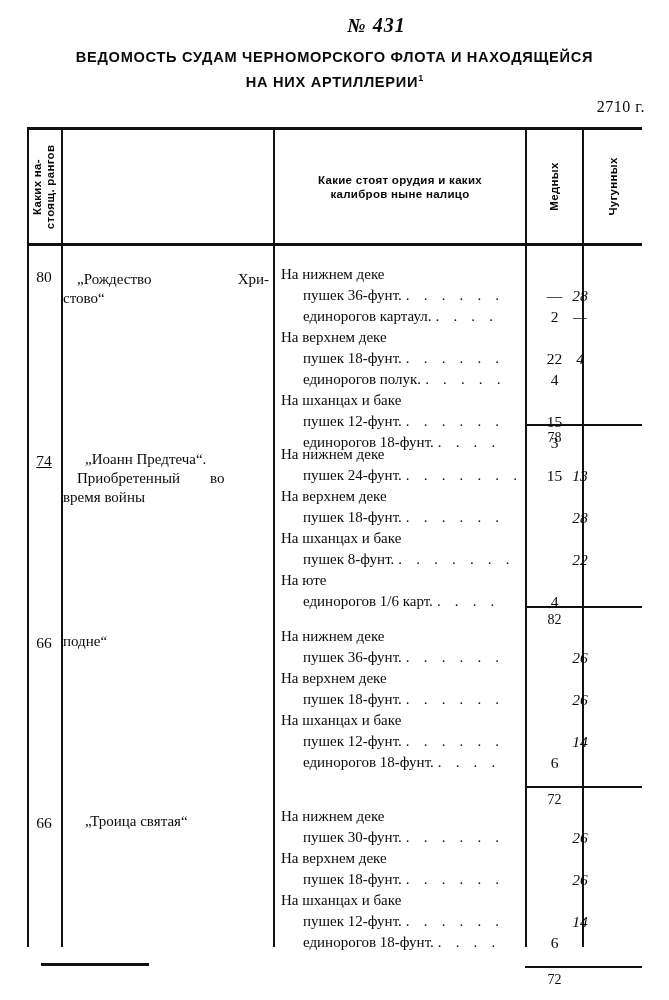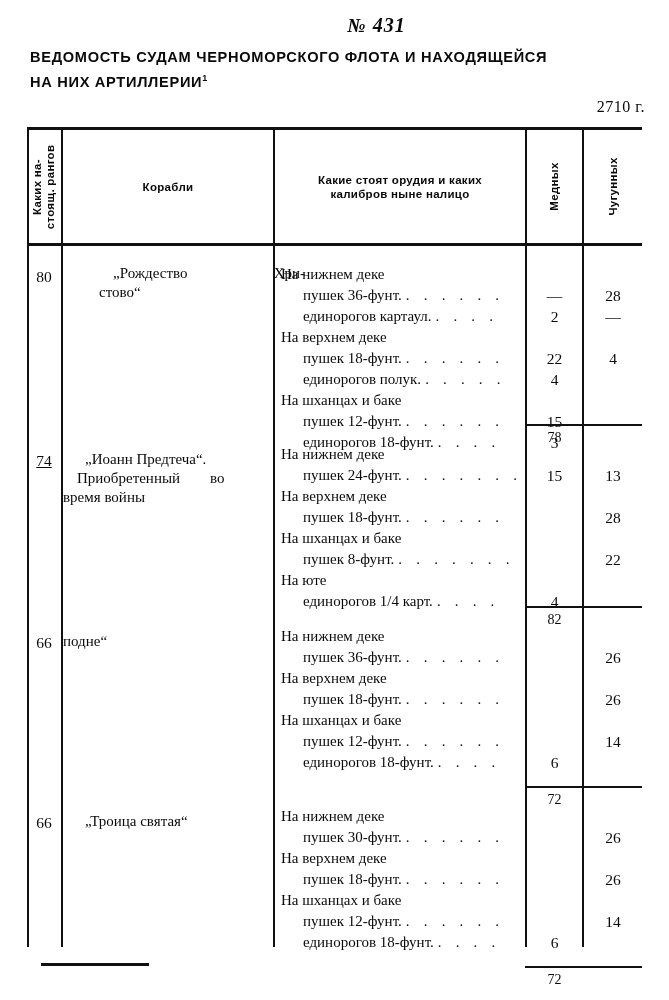--- a/index.html
+++ b/index.html
@@ -36,20 +36,21 @@
     font-size: 20px;
     letter-spacing: 1px;
     padding-left: 42px;
   }
 
   .doc-title {
     position: absolute;
     top: 47px;
     left: 30px;
     width: 609px;
+    text-align: center;
     font-family: "Liberation Sans", "DejaVu Sans", sans-serif;
     font-weight: bold;
     font-size: 14.6px;
     line-height: 21px;
     letter-spacing: 0.7px;
   }
   .doc-title .ttl-line { display: block; white-space: nowrap; }
   .footnote-ref {
     font-size: 9px;
     vertical-align: super;
@@ -193,21 +194,21 @@
     color: #111;
   }
 
   .num-cell {
     position: absolute;
     text-align: center;
     font-family: "Liberation Serif", serif;
     font-size: 15.5px;
   }
   .num-copper { left: 500px; width: 55px; }
-  .num-iron   { left: 557px; width: 58px; }
+  .num-iron   { left: 524px; width: 58px; font-style: italic; }
   .nline {
     display: block;
     height: 21px;
     line-height: 21px;
   }
   .nline.blank { color: transparent; }
 
   
   .subtotal-rule {
     position: absolute;
@@ -260,41 +261,40 @@
     <div class="vrule v-copper"></div>
     <div class="vrule v-iron"></div>
 
     <div class="hcell h-rank">
       <div class="vert-text">
         <span class="vl">Каких на-</span>
         <span class="vl">стоящ. рангов</span>
       </div>
     </div>
 
-    <div class="hcell h-ships">Корабли</div>
 
     <div class="hcell h-guns">
       <div>
         <span class="vl">Какие стоят орудия и каких</span><br>
         <span class="vl">калибров ныне налицо</span>
       </div>
     </div>
 
     <div class="hcell h-cop">
       <div class="vert-text">Медных</div>
     </div>
 
     <div class="hcell h-iron">
       <div class="vert-text">Чугунных</div>
     </div>
 
     <div id="rows-host">
         <div class="brow" style="top: 133px;">
           <div class="rank-cell" style="top: 8px;">80</div>
-          <div class="ship-cell" style="top: 4px; margin-left: 36px;">
+          <div class="ship-cell" style="top: 10px;">
             <span class="ship-line spread ship-pad-1">
               <span>„Рождество</span>
               <span>Хри-</span>
             </span>
             <span class="ship-line" style="white-space: pre;">стово“</span>
           </div>
           <div class="guns-cell" style="top: 4px;">
             <span class="gline deck">На нижнем деке</span>
             <span class="gline item">
               <span class="item-txt">пушек 36-фунт.</span>
@@ -366,21 +366,21 @@
               <span class="item-txt">пушек 18-фунт.</span>
               <span class="leaders">. . . . . .</span>
             </span>
             <span class="gline deck">На шханцах и баке</span>
             <span class="gline item">
               <span class="item-txt">пушек 8-фунт.</span>
               <span class="leaders">. . . . . . .</span>
             </span>
             <span class="gline deck">На юте</span>
             <span class="gline item">
-              <span class="item-txt">единорогов 1/4 карт.</span>
+              <span class="item-txt">единорогов 1/6 карт.</span>
               <span class="leaders">. . . .</span>
             </span>
           </div>
           <div class="num-cell num-copper" style="top: 4px;">
             <span class="nline blank">&nbsp;</span>
             <span class="nline">15</span>
             <span class="nline blank">&nbsp;</span>
             <span class="nline blank">&nbsp;</span>
             <span class="nline blank">&nbsp;</span>
             <span class="nline blank">&nbsp;</span>

